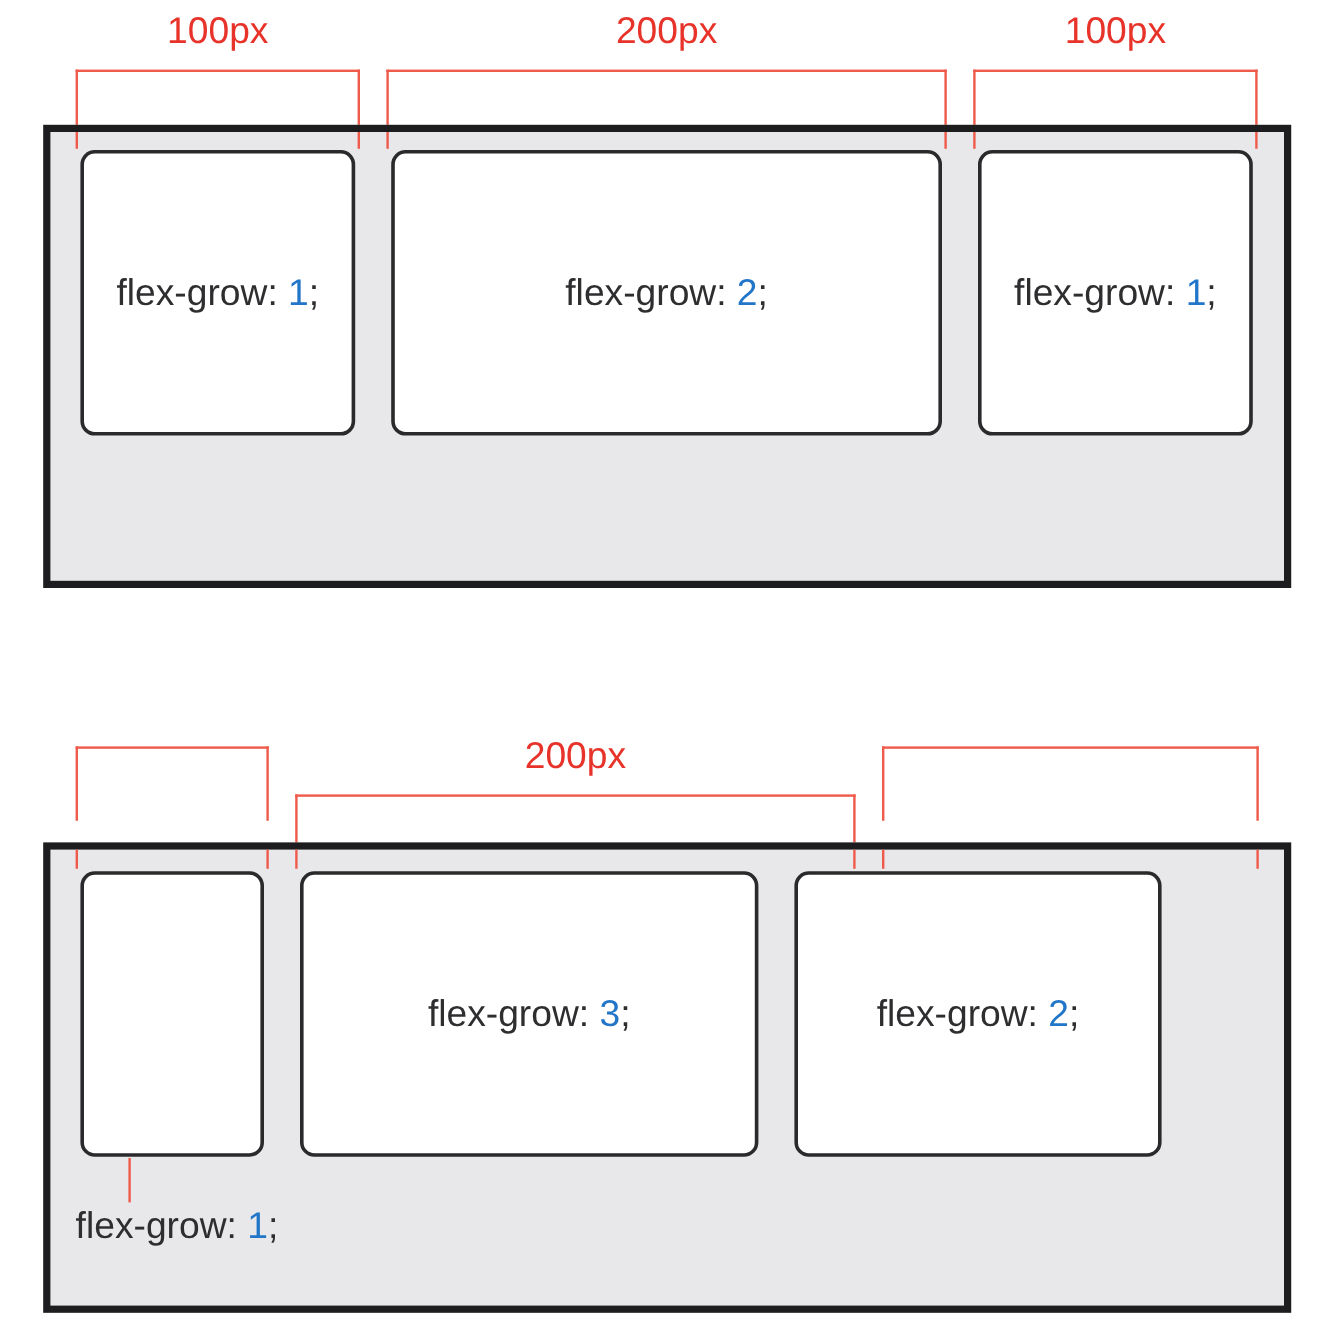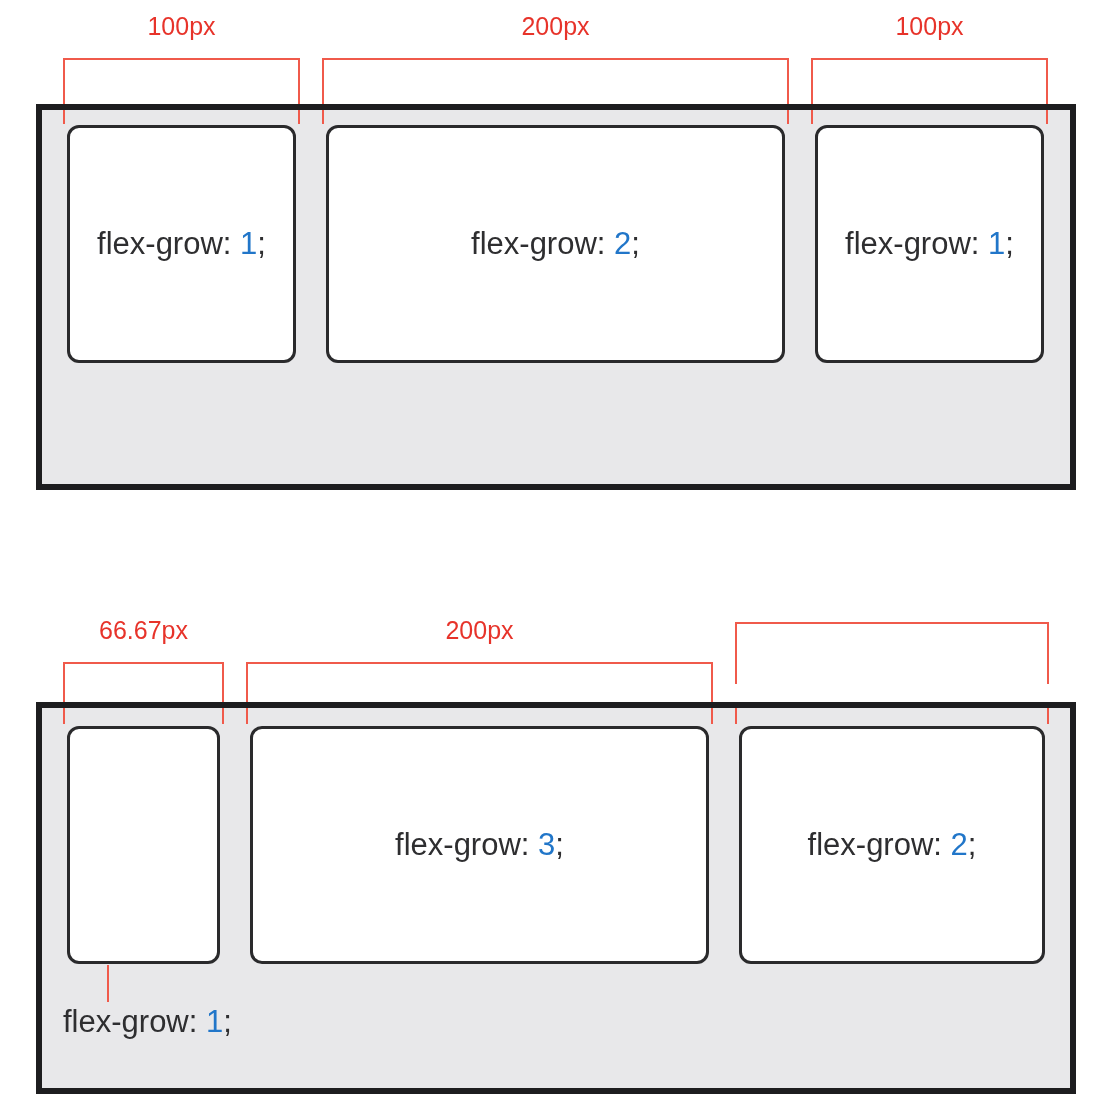--- a/index.html
+++ b/index.html
@@ -2,21 +2,21 @@
 <html><head>
 <meta charset="utf-8">
 <style>
   html,body { margin:0; padding:0; background:#ffffff; }
   .page {
     position:relative; width:1106px; height:1103px; background:#ffffff;
     font-family:"Liberation Sans","DejaVu Sans",sans-serif; overflow:hidden;
   }
   
   .measure { position:absolute; text-align:center; z-index:1; }
-  .mlabel { display:block; font-size:25px; line-height:40px; color:#e7332a; }
+  .mlabel { display:block; font-size:31px; line-height:40px; color:#e7332a; }
   .bracket { border:2px solid #f05a4b; border-bottom:none; margin-top:12px; }
   .fig1 .bracket { height:63px; }
   .fig2 .bracket { height:60px; }
   
   .tick { position:absolute; width:2px; background:#f05a4b; z-index:3; }
   .fig1 .tick { top:110px; height:14px; }
   .fig2 .tick { top:708px; height:16px; }
   
   .container {
     position:absolute; left:36px; width:1040px; box-sizing:border-box;
@@ -73,34 +73,33 @@
     <div class="tick" style="left:298px"></div>
     <div class="tick" style="left:322px"></div>
     <div class="tick" style="left:787px"></div>
     <div class="tick" style="left:811px"></div>
     <div class="tick" style="left:1046px"></div>
   </section>
 
   <section class="fig2">
 
     <div class="measure" style="left:63px; width:161px; top:610px">
-      <span class="mlabel">66.67px</span>
       <div class="bracket"></div>
     </div>
     <div class="measure" style="left:246px; width:467px; top:610px">
       <span class="mlabel">200px</span>
       <div class="bracket"></div>
     </div>
     <div class="measure" style="left:735px; width:314px; top:610px">
       <div class="bracket"></div>
     </div>
 
     <div class="container c2">
       <div class="box" style="width:153px"></div>
-      <div class="box" style="width:459px">
+      <div class="box" style="width:382px">
         <span class="code"><span>flex-grow: </span><span class="num">3</span><span>;</span></span>
       </div>
       <div class="box" style="width:306px">
         <span class="code"><span>flex-grow: </span><span class="num">2</span><span>;</span></span>
       </div>
     </div>
 
     <div class="tick" style="left:63px"></div>
     <div class="tick" style="left:222px"></div>
     <div class="tick" style="left:246px"></div>

